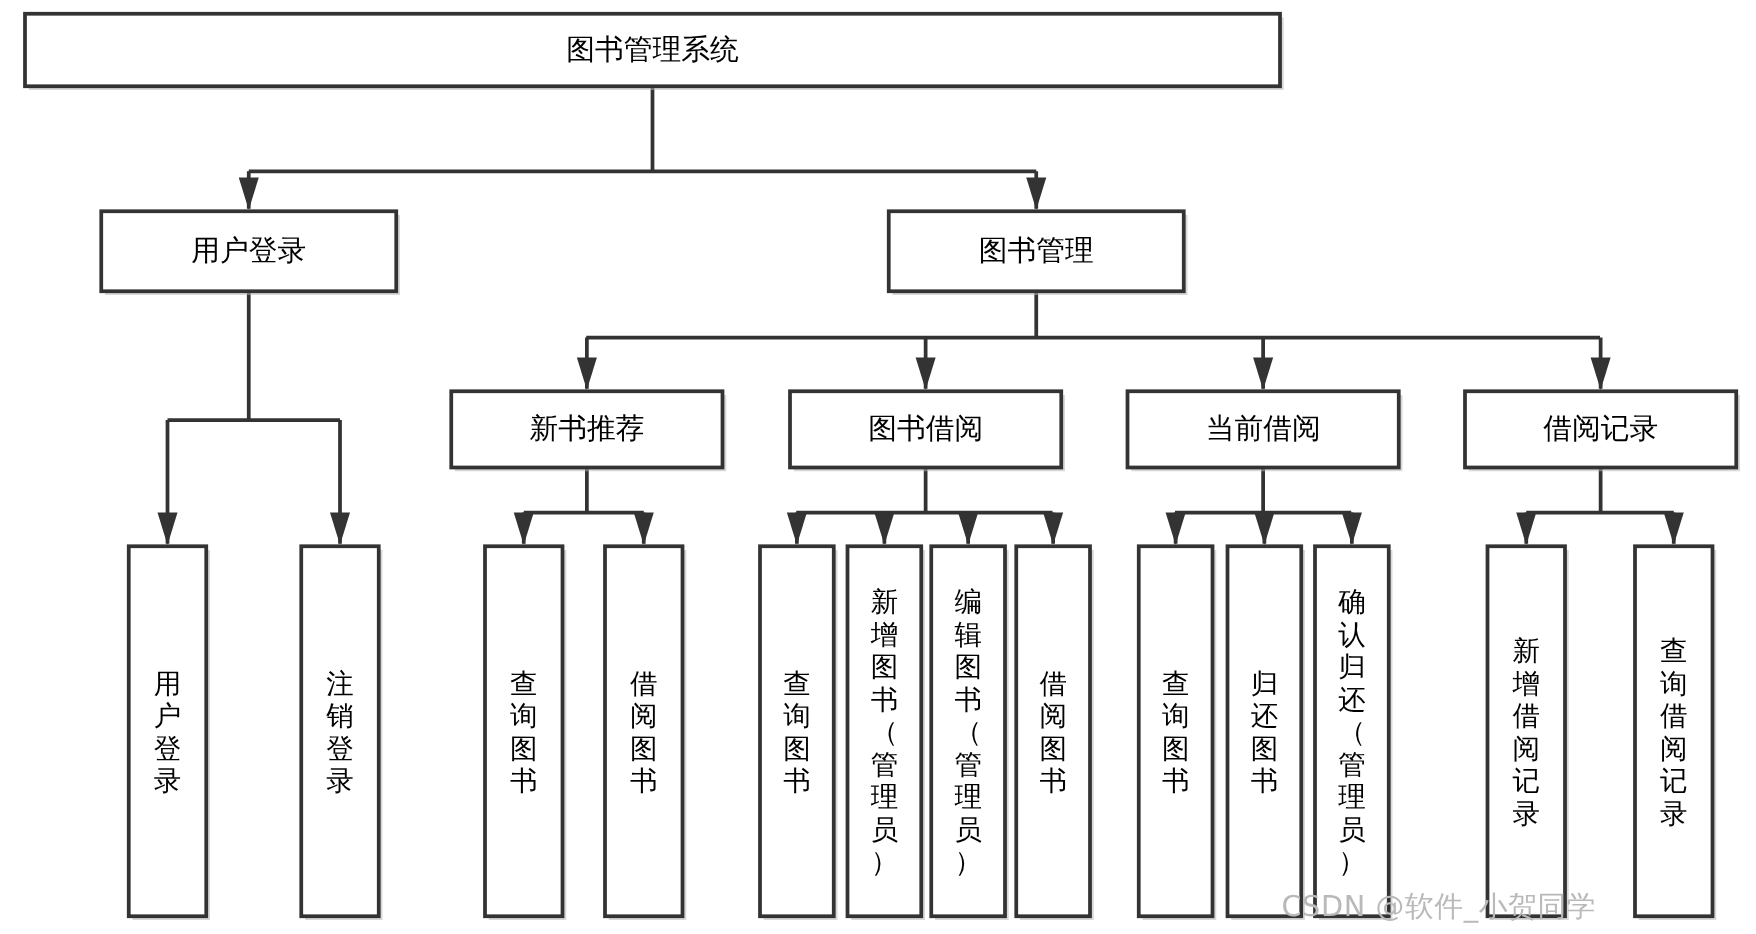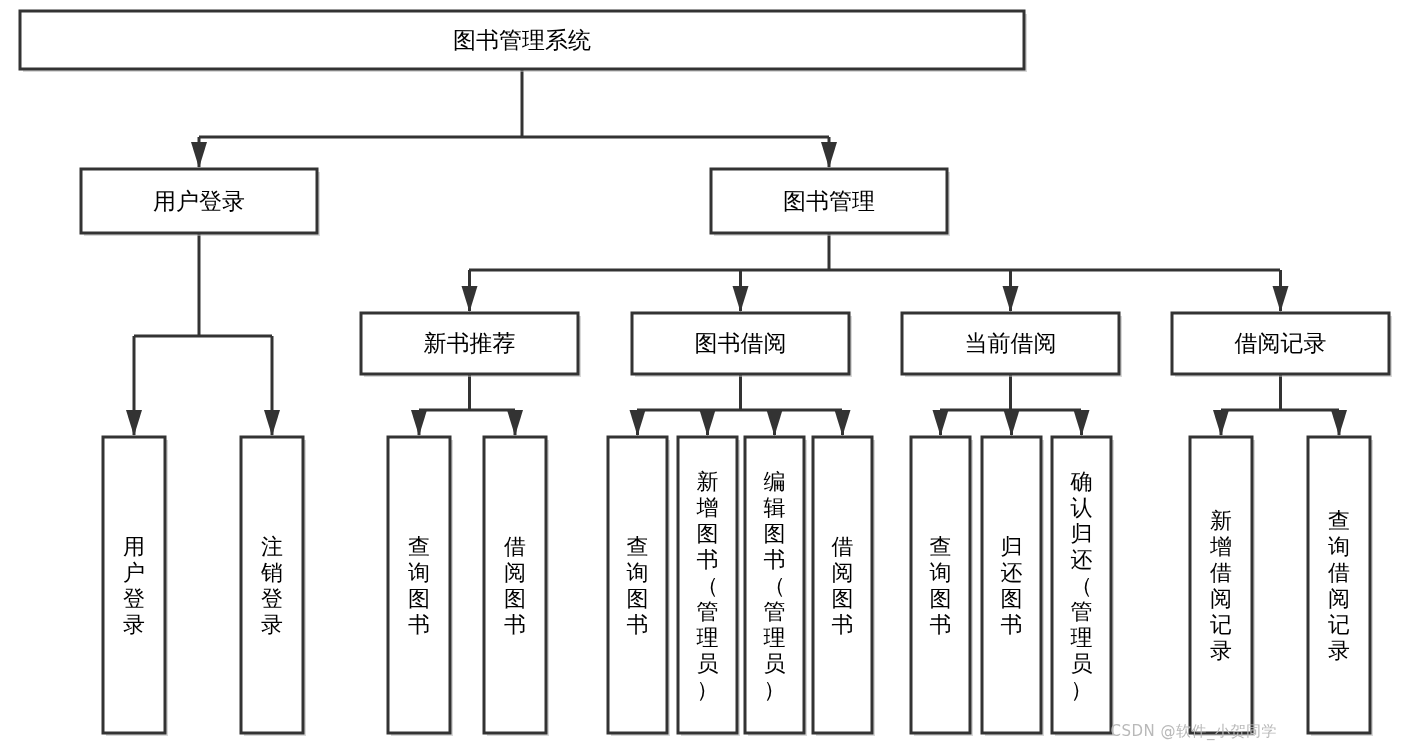--- a/index.html
+++ b/index.html
@@ -55,21 +55,21 @@
     fill: #000000;
     font-family: "DejaVu Sans", "Liberation Sans", sans-serif;
     font-size: 22px;
     text-anchor: middle;
   }
   .watermark {
     position: absolute;
     right: 8px;
     bottom: 6px;
     color: #b9b9b9;
-    font-size: 15px;
+    font-size: 23px;
     font-family: "DejaVu Sans", "Liberation Sans", sans-serif;
     letter-spacing: 0.5px;
     white-space: nowrap;
     pointer-events: none;
   }
 </style>
 </head>
 <body>
 
 <div id="diagram-root">

